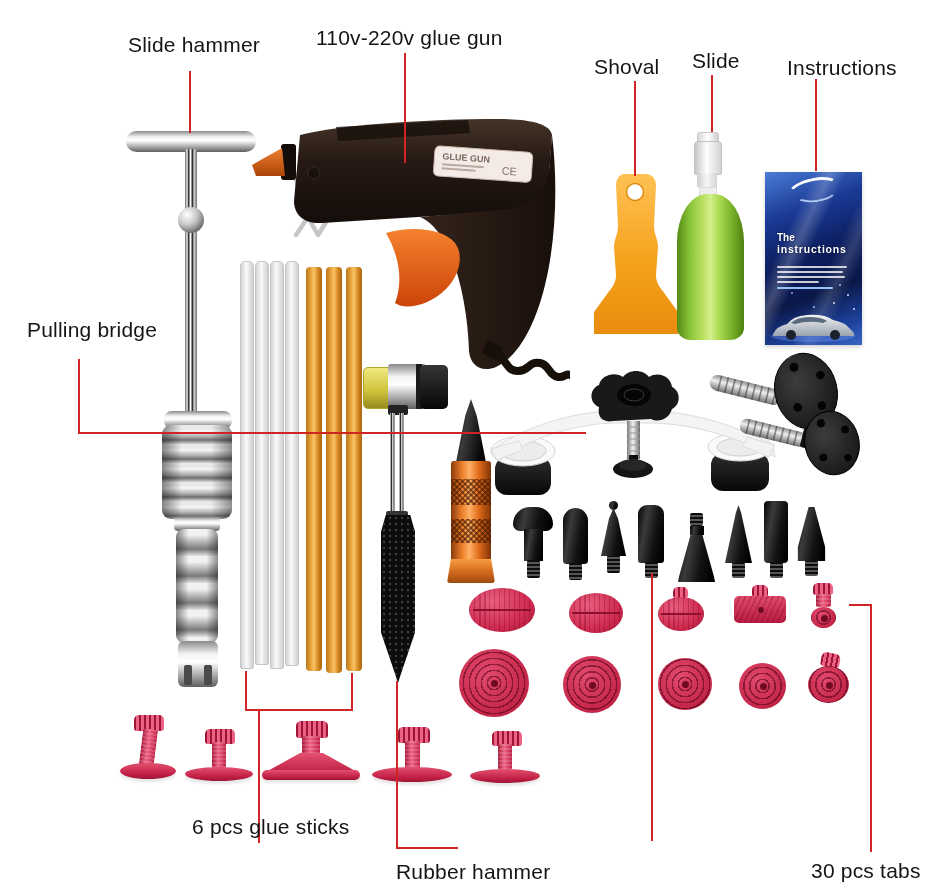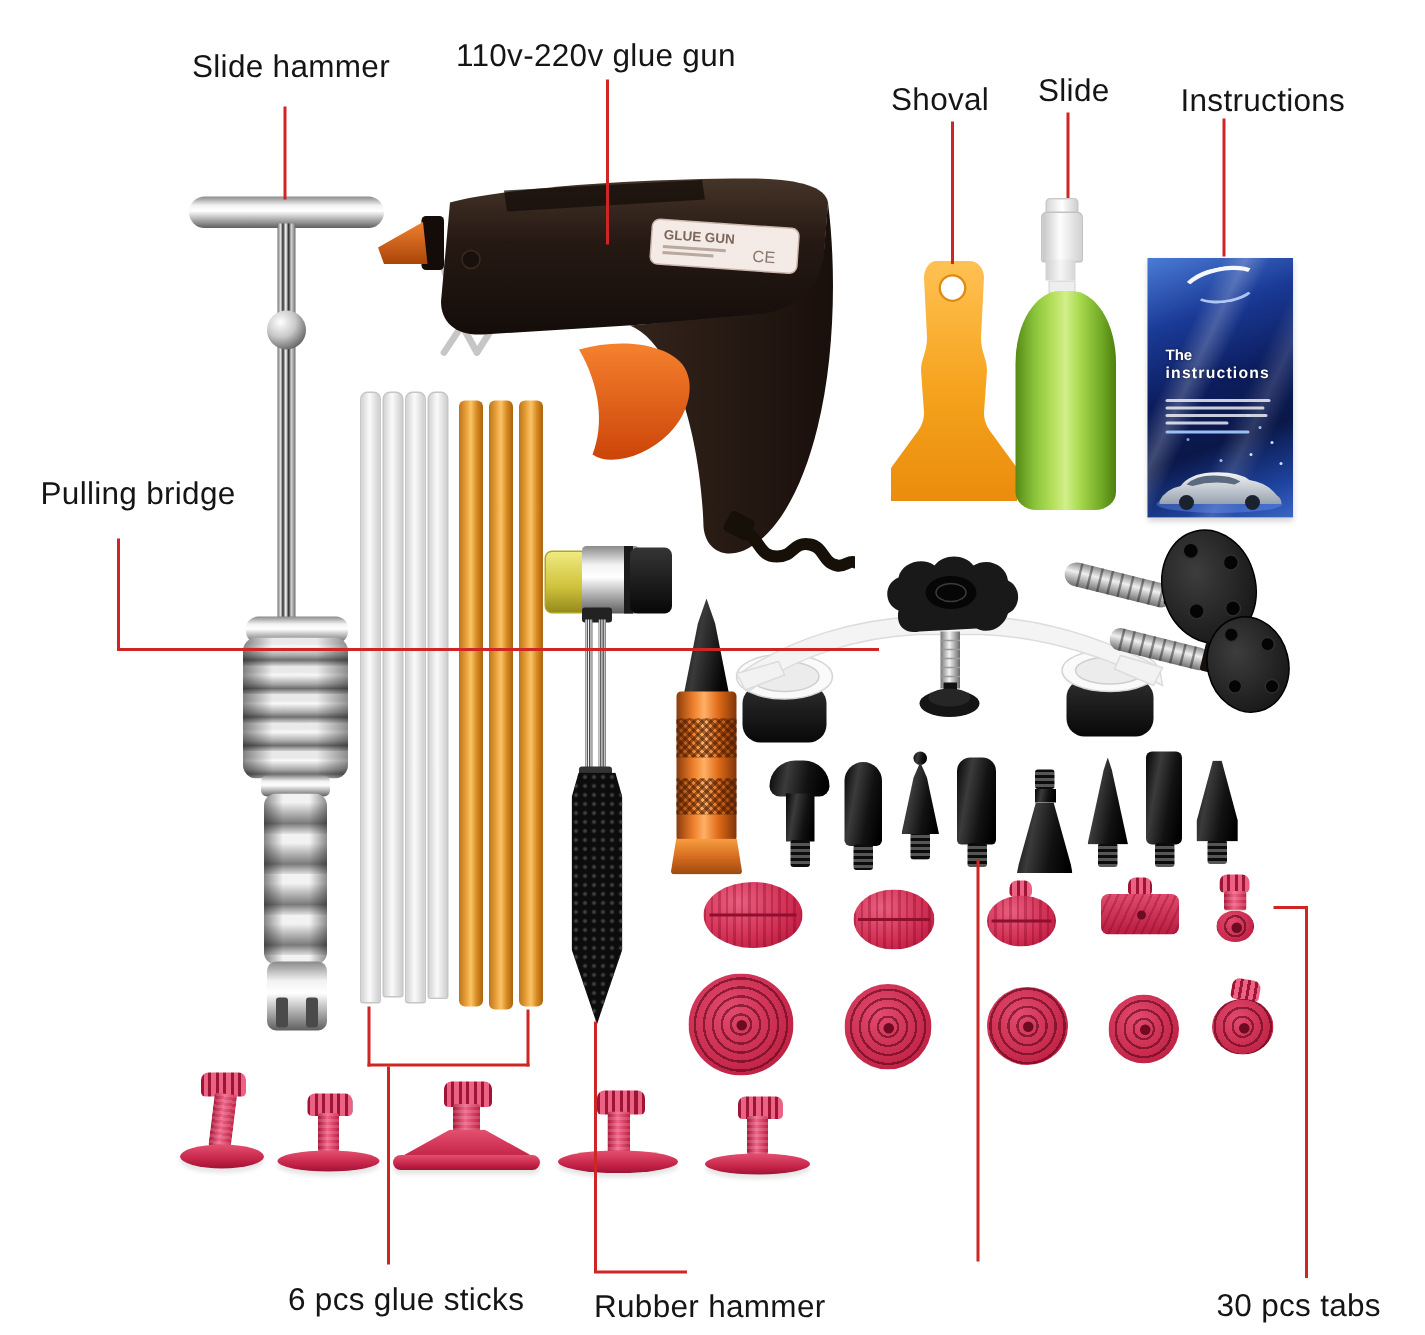--- a/index.html
+++ b/index.html
@@ -71,26 +71,26 @@
   .bk-title .l1{font-size:10px;font-weight:bold;}
   .bk-title .l2{font-size:10.5px;font-weight:bold;letter-spacing:.8px;}
   .bk-line{height:2px;background:rgba(255,255,255,.78);margin-bottom:3px;border-radius:1px;}
 </style>
 </head>
 <body>
 
 <div class="stage">
 
   <div class="lbl" style="left:128px;top:18px;">Slide hammer</div>
-  <div class="lbl" style="left:304px;top:11px;">110v-220v glue gun</div>
+  <div class="lbl" style="left:316px;top:11px;">110v-220v glue gun</div>
   <div class="lbl" style="left:594px;top:40px;">Shoval</div>
   <div class="lbl" style="left:692px;top:34px;">Slide</div>
   <div class="lbl" style="left:787px;top:41px;">Instructions</div>
   <div class="lbl" style="left:27px;top:303px;">Pulling bridge</div>
-  <div class="lbl" style="left:192px;top:840px;">6 pcs glue sticks</div>
+  <div class="lbl" style="left:192px;top:800px;">6 pcs glue sticks</div>
   <div class="lbl" style="left:396px;top:845px;">Rubber hammer</div>
   <div class="lbl" style="left:811px;top:844px;">30 pcs tabs</div>
 
   <div class="line v" style="left:189px;top:56px;height:62px;"></div>
   <div class="line v" style="left:404px;top:38px;height:110px;"></div>
   <div class="line v" style="left:634px;top:66px;height:95px;"></div>
   <div class="line v" style="left:711px;top:60px;height:57px;"></div>
   <div class="line v" style="left:815px;top:64px;height:92px;"></div>
   <div class="line v" style="left:78px;top:344px;height:75px;"></div>
   <div class="line h" style="left:78px;top:417px;width:508px;"></div>

